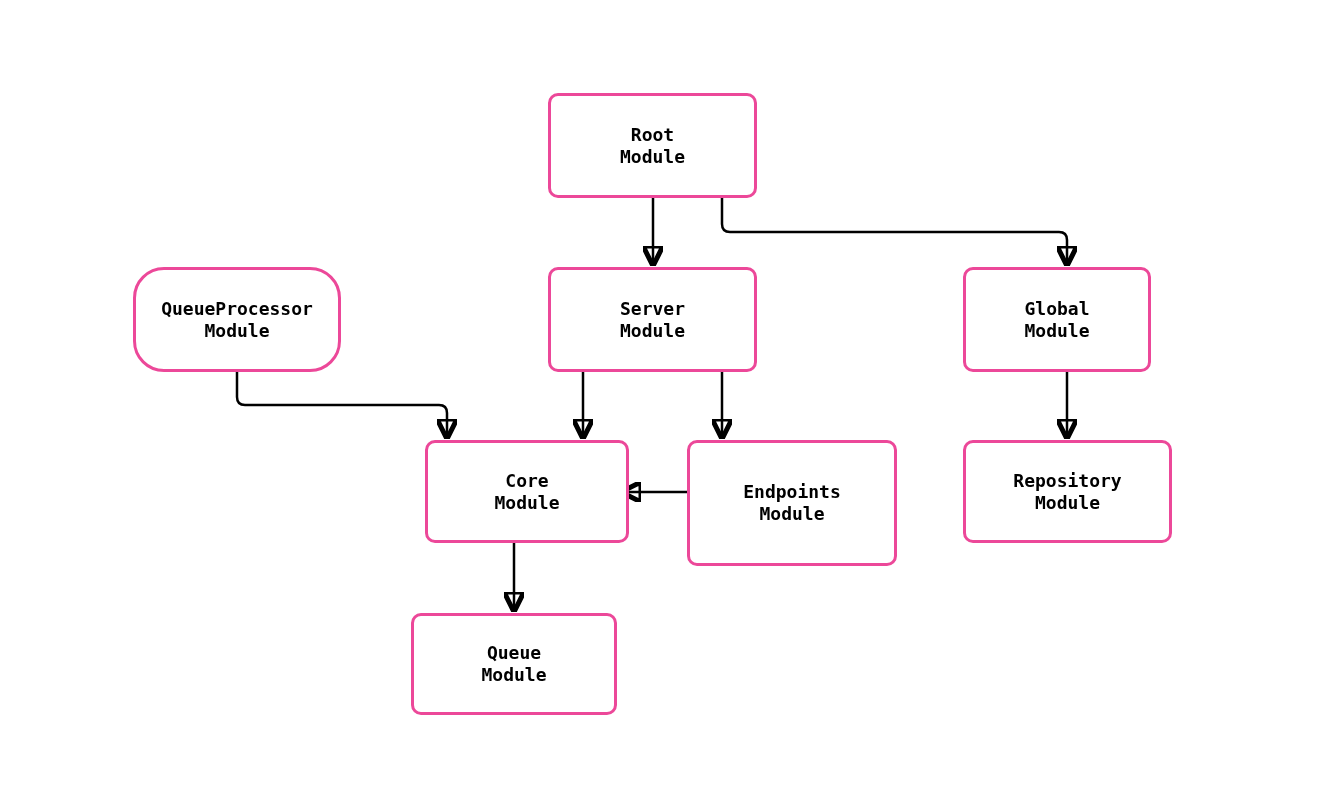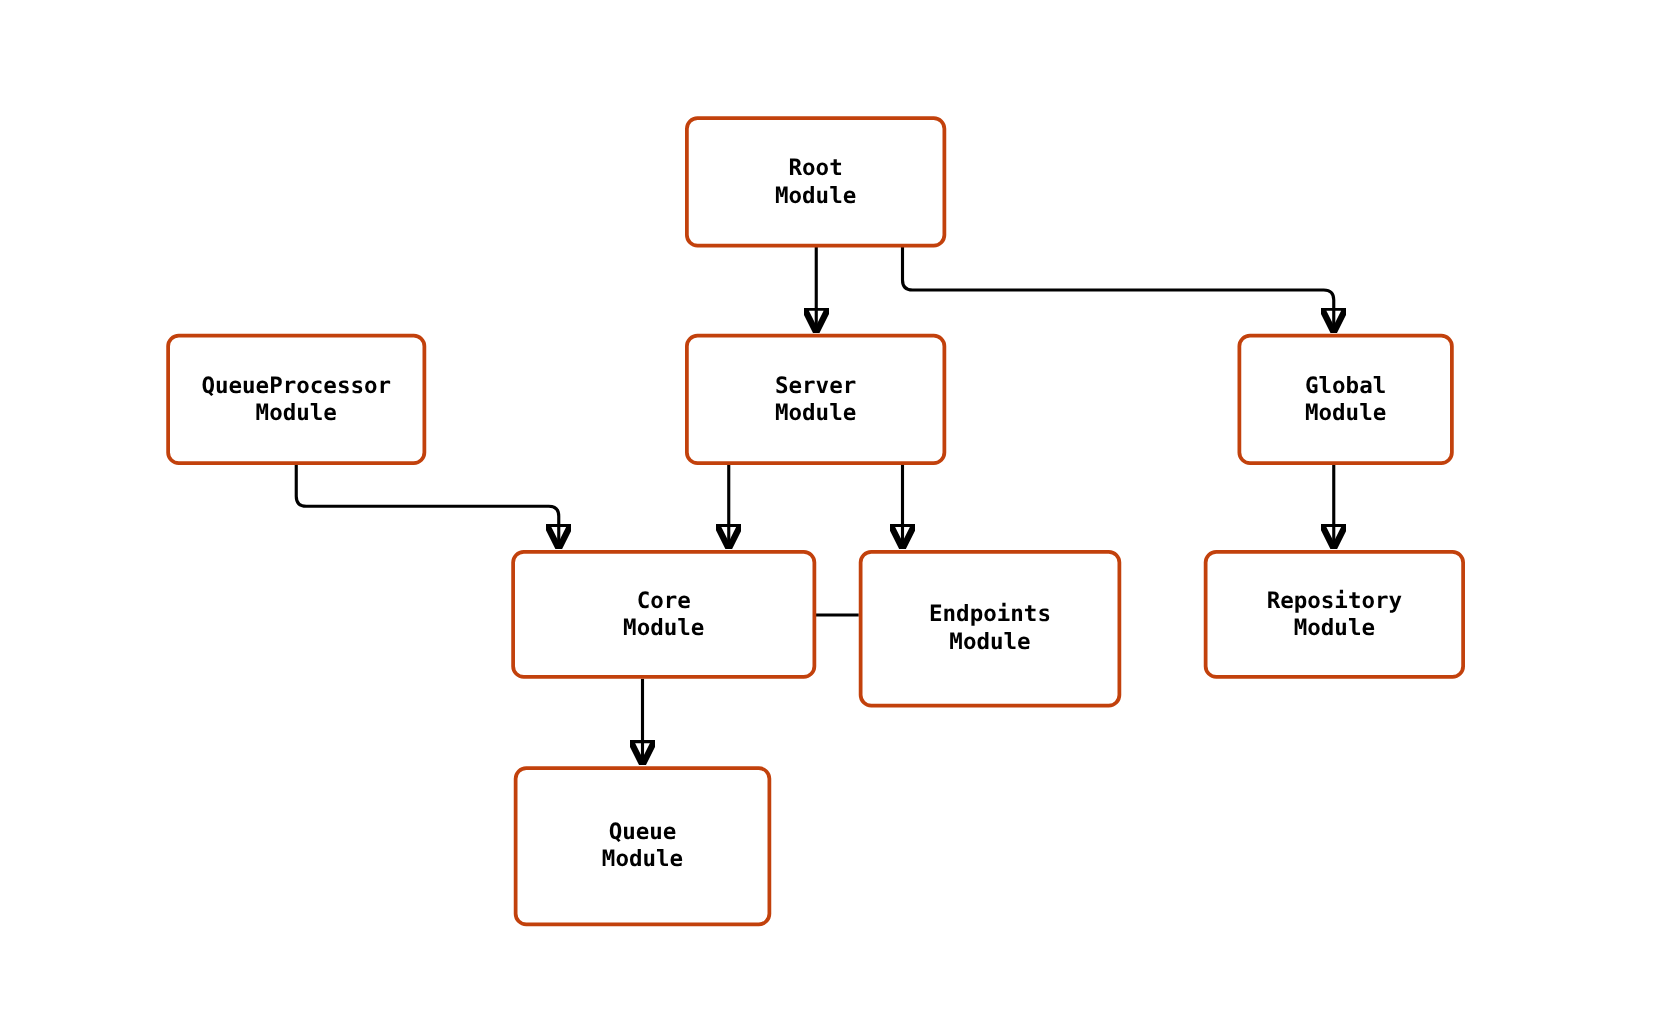--- a/index.html
+++ b/index.html
@@ -24,42 +24,42 @@
   }
   .edges path {
     fill: none;
     stroke: #000000;
     stroke-width: 2.5;
   }
   .node {
     position: absolute;
     box-sizing: border-box;
     background: #ffffff;
-    border: 3px solid #c2410c;
+    border: 3px solid #ec4899;
     border-radius: 10px;
     display: flex;
     align-items: center;
     justify-content: center;
   }
   .node-label {
     font-size: 18px;
     line-height: 22px;
     font-weight: 700;
     color: #000000;
     text-align: center;
     white-space: pre-line;
   }
   #node-root        { left: 548px; top:  93px; width: 209px; height: 105px; }
-  #node-queueproc   { left: 133px; top: 267px; width: 208px; height: 105px; }
+  #node-queueproc   { left: 133px; top: 267px; width: 208px; height: 105px; border-radius: 31px; }
   #node-server      { left: 548px; top: 267px; width: 209px; height: 105px; justify-content: center; }
-  #node-global      { left: 963px; top: 267px; width: 173px; height: 105px; margin-left: 27px; }
-  #node-core        { left: 409px; top: 440px; width: 244px; height: 103px; }
+  #node-global      { left: 963px; top: 267px; width: 188px; height: 105px; }
+  #node-core        { left: 425px; top: 440px; width: 204px; height: 103px; }
   #node-endpoints   { left: 687px; top: 440px; width: 210px; height: 126px; }
   #node-repository  { left: 963px; top: 440px; width: 209px; height: 103px; align-items: center; }
-  #node-queue       { left: 411px; top: 613px; width: 206px; height: 128px; }
+  #node-queue       { left: 411px; top: 613px; width: 206px; height: 102px; }
 </style>
 </head>
 <body>
 
 <div class="canvas">
 
   <svg class="edges" viewBox="0 0 1337 809" xmlns="http://www.w3.org/2000/svg">
     <defs>
       <marker id="arrowhead" viewBox="0 0 10 10" refX="10" refY="5" markerWidth="8" markerHeight="8" orient="auto-start-reverse">
         <path d="M 0 0 L 10 5 L 0 10 z" fill="#000000" stroke="none"></path>

